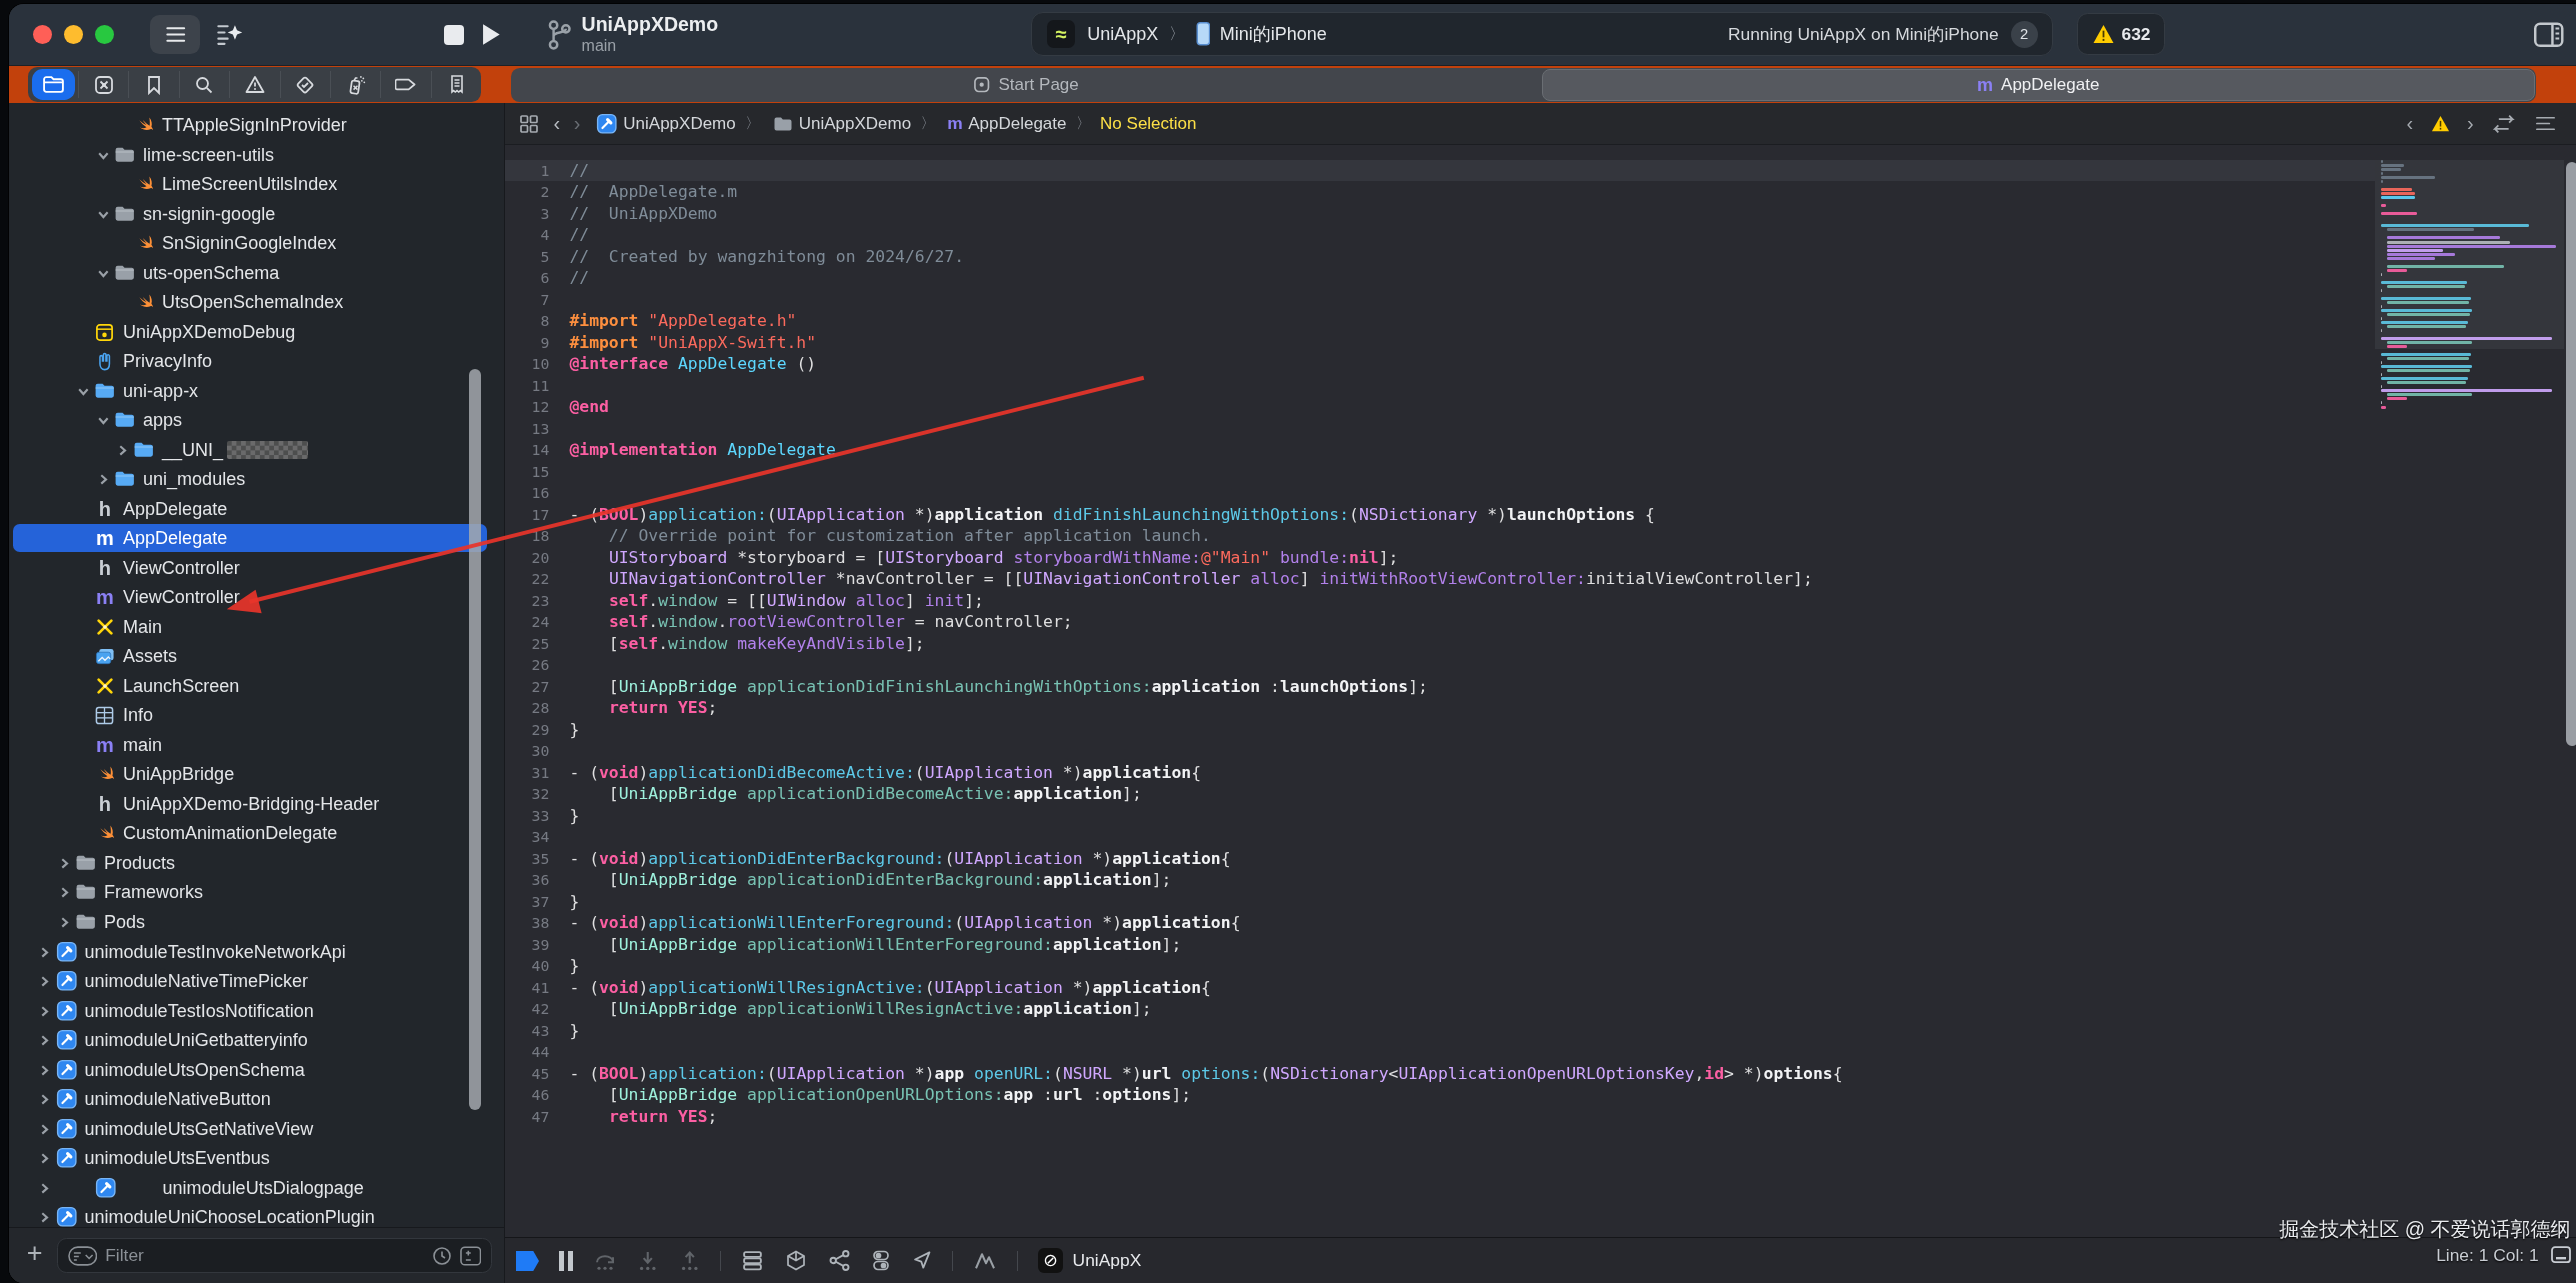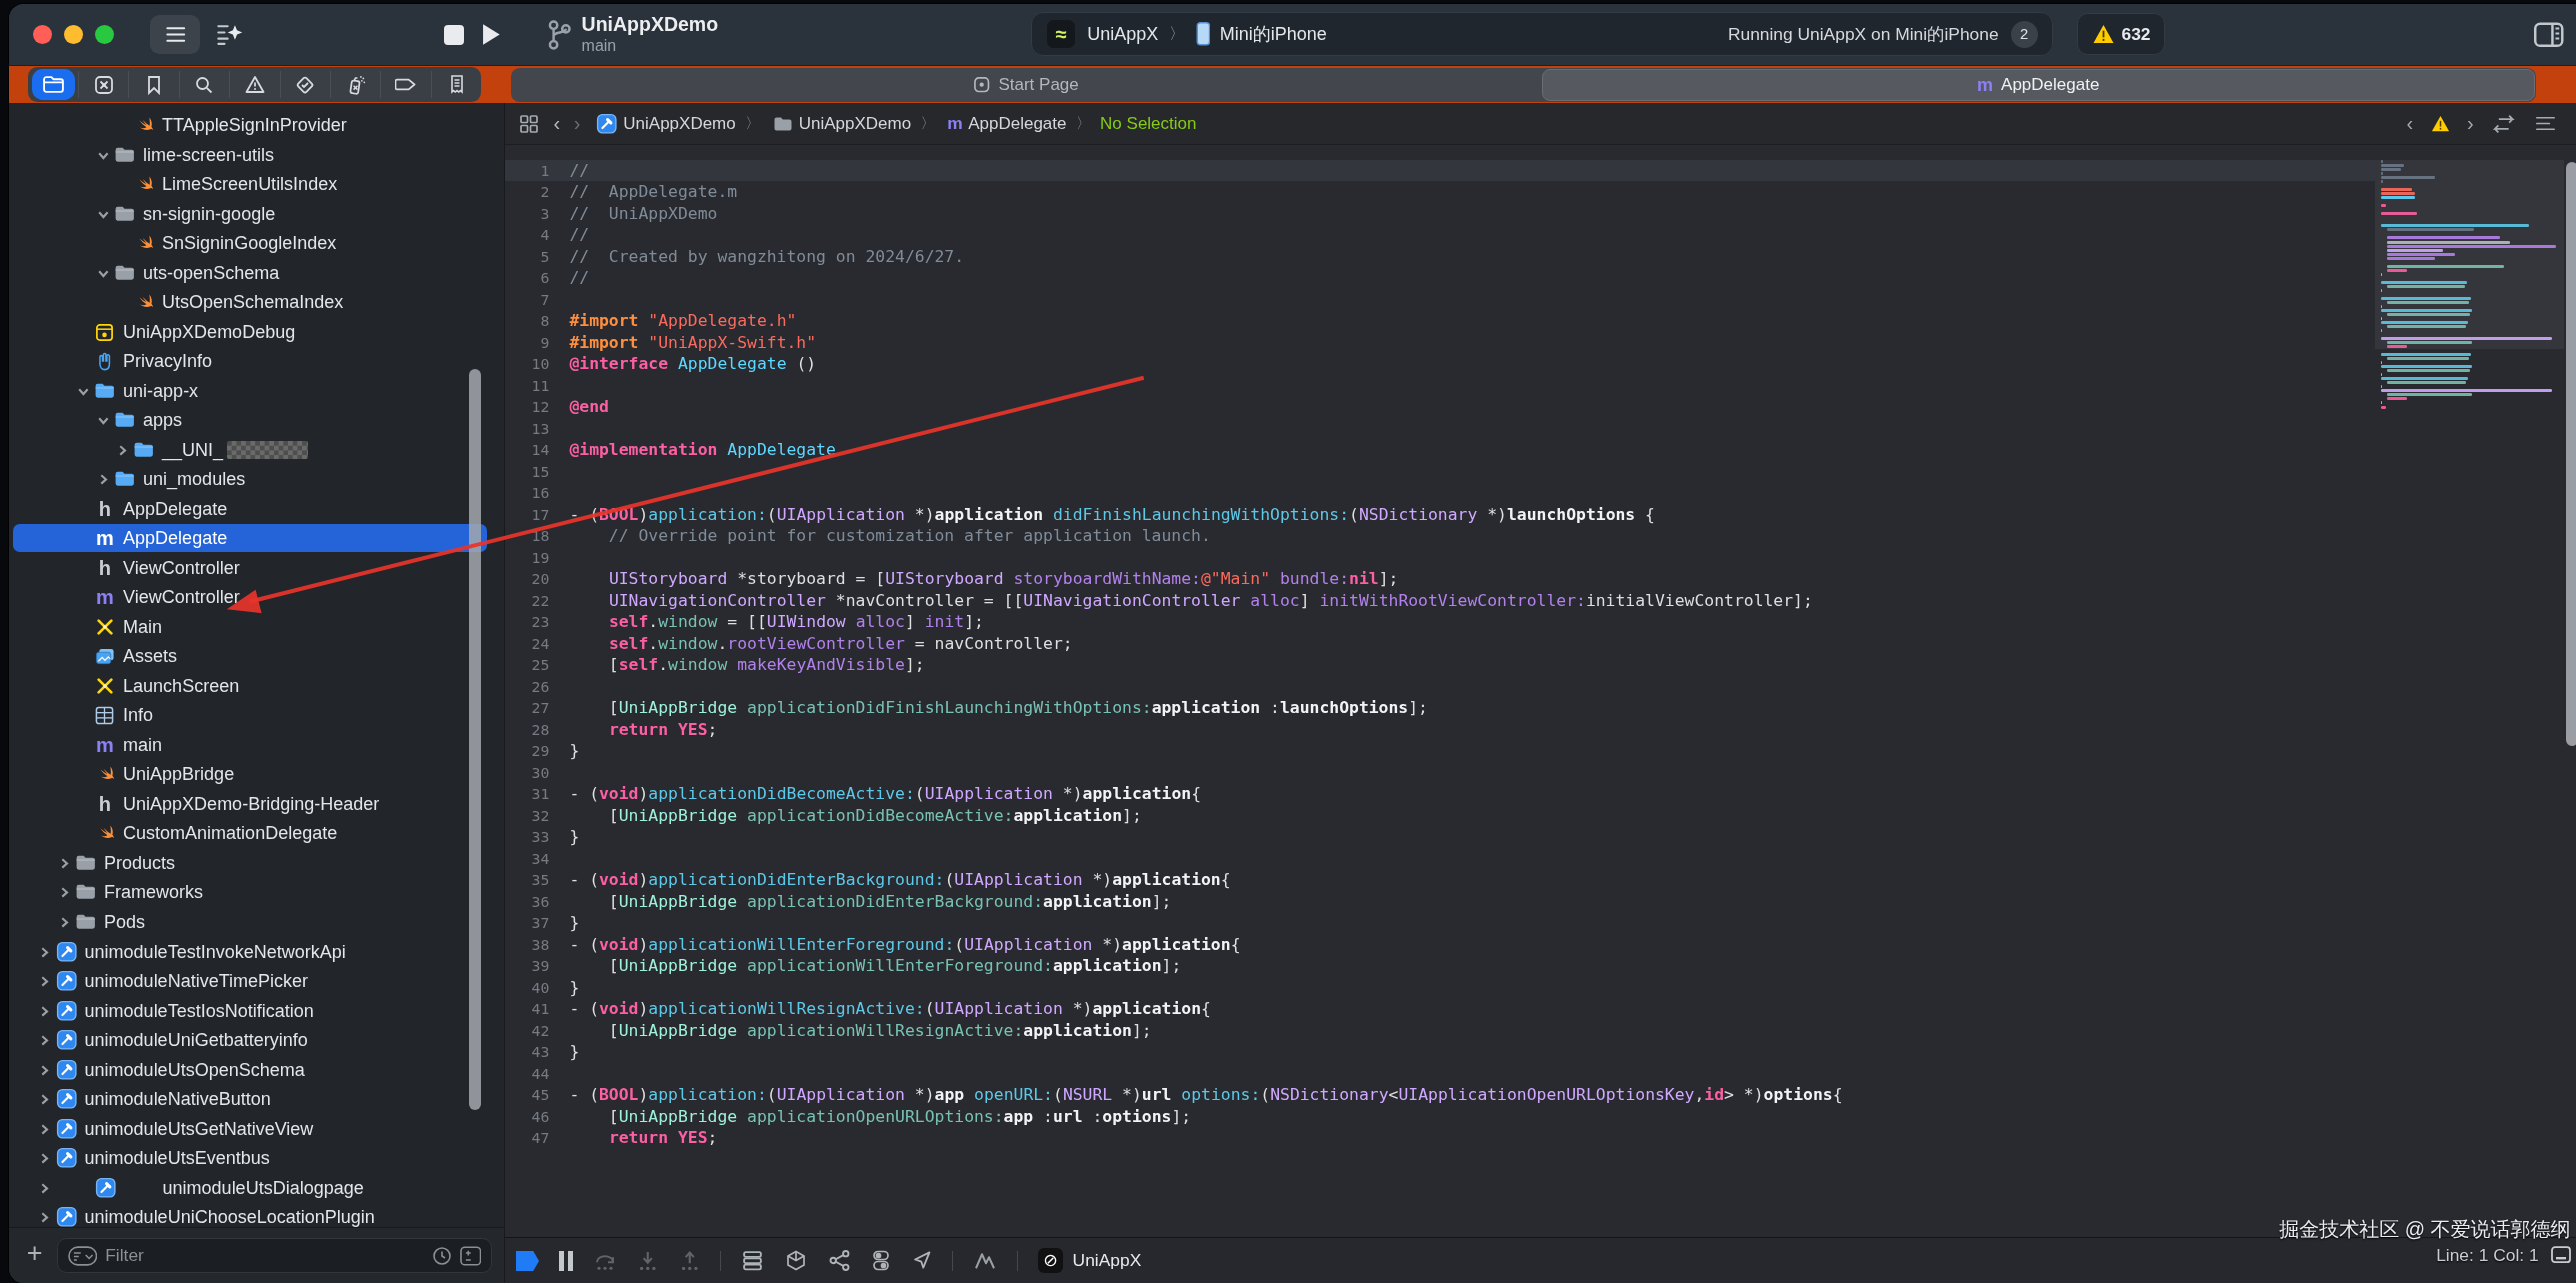--- a/index.html
+++ b/index.html
@@ -798,21 +798,21 @@
       <span class="bc-ic">
         <svg class="ic" width="20" height="16" viewBox="0 0 20 16">
             <path d="M1.5 3.5a2 2 0 0 1 2-2h4.5l1.8 2h6.7a2 2 0 0 1 2 2v7a2 2 0 0 1-2 2h-13a2 2 0 0 1-2-2z" fill="#99a0a8"></path>
           </svg>
       </span>
       <span class="bc-txt">UniAppXDemo</span>
       <span class="bc-sep">〉</span>
       <span class="m-glyph" style="font-size:17.4px;margin-left:8px">m</span>
       <span class="bc-txt">AppDelegate</span>
       <span class="bc-sep">〉</span>
-      <span class="bc-txt" style="color:#84cc16">No Selection</span>
+      <span class="bc-txt" style="color:#fde047">No Selection</span>
       <div id="bc-right">
         <span style="font-size:20px">‹</span>
         <svg class="ic" width="19" height="17.4" viewBox="0 0 20 18">
             <path d="M10 1 L19 17 H1 Z" fill="#ffcc00"></path>
             <rect x="9.2" y="6" width="1.6" height="6" fill="#4a3b00"></rect>
             <rect x="9.2" y="13.4" width="1.6" height="1.8" fill="#4a3b00"></rect>
           </svg>
         <span style="font-size:20px">›</span>
         <svg class="ic" width="25.5" height="20" viewBox="0 0 26 20">
             <g fill="none" stroke="#a6abb1" stroke-width="1.8">
@@ -843,21 +843,20 @@
           <div class="cl"><span class="ln">9</span><span class="ct"><span class="c-pre">#import </span><span class="c-str">"UniAppX-Swift.h"</span></span></div>
           <div class="cl"><span class="ln">10</span><span class="ct"><span class="c-kw">@interface</span><span class="c-txt"> </span><span class="c-tdecl">AppDelegate</span><span class="c-txt"> ()</span></span></div>
           <div class="cl"><span class="ln">11</span><span class="ct"></span></div>
           <div class="cl"><span class="ln">12</span><span class="ct"><span class="c-kw">@end</span></span></div>
           <div class="cl"><span class="ln">13</span><span class="ct"></span></div>
           <div class="cl"><span class="ln">14</span><span class="ct"><span class="c-kw">@implementation</span><span class="c-txt"> </span><span class="c-tdecl">AppDelegate</span></span></div>
           <div class="cl"><span class="ln">15</span><span class="ct"></span></div>
           <div class="cl"><span class="ln">16</span><span class="ct"></span></div>
           <div class="cl"><span class="ln">17</span><span class="ct"><span class="c-txt">- (</span><span class="c-kw">BOOL</span><span class="c-txt">)</span><span class="c-dec">application:</span><span class="c-txt">(</span><span class="c-cls">UIApplication</span><span class="c-txt"> *)</span><span class="c-b">application</span><span class="c-txt"> </span><span class="c-dec">didFinishLaunchingWithOptions:</span><span class="c-txt">(</span><span class="c-cls">NSDictionary</span><span class="c-txt"> *)</span><span class="c-b">launchOptions</span><span class="c-txt"> {</span></span></div>
           <div class="cl"><span class="ln">18</span><span class="ct"><span class="c-cm">    // Override point for customization after application launch.</span></span></div>
-          <div class="cl"><span class="ln">19</span><span class="ct"></span></div>
           <div class="cl"><span class="ln">20</span><span class="ct"><span class="c-txt">    </span><span class="c-cls">UIStoryboard</span><span class="c-txt"> *storyboard = [</span><span class="c-cls">UIStoryboard</span><span class="c-txt"> </span><span class="c-mth">storyboardWithName:</span><span class="c-str">@"Main"</span><span class="c-txt"> </span><span class="c-mth">bundle:</span><span class="c-kw">nil</span><span class="c-txt">];</span></span></div>
           <div class="cl"><span class="ln">22</span><span class="ct"><span class="c-txt">    </span><span class="c-cls">UINavigationController</span><span class="c-txt"> *navController = [[</span><span class="c-cls">UINavigationController</span><span class="c-txt"> </span><span class="c-mth">alloc</span><span class="c-txt">] </span><span class="c-mth">initWithRootViewController:</span><span class="c-txt">initialViewController];</span></span></div>
           <div class="cl"><span class="ln">23</span><span class="ct"><span class="c-txt">    </span><span class="c-kw">self</span><span class="c-txt">.</span><span class="c-pfn">window</span><span class="c-txt"> = [[</span><span class="c-cls">UIWindow</span><span class="c-txt"> </span><span class="c-mth">alloc</span><span class="c-txt">] </span><span class="c-mth">init</span><span class="c-txt">];</span></span></div>
           <div class="cl"><span class="ln">24</span><span class="ct"><span class="c-txt">    </span><span class="c-kw">self</span><span class="c-txt">.</span><span class="c-pfn">window</span><span class="c-txt">.</span><span class="c-mth">rootViewController</span><span class="c-txt"> = navController;</span></span></div>
           <div class="cl"><span class="ln">25</span><span class="ct"><span class="c-txt">    [</span><span class="c-kw">self</span><span class="c-txt">.</span><span class="c-pfn">window</span><span class="c-txt"> </span><span class="c-mth">makeKeyAndVisible</span><span class="c-txt">];</span></span></div>
           <div class="cl"><span class="ln">26</span><span class="ct"></span></div>
           <div class="cl"><span class="ln">27</span><span class="ct"><span class="c-txt">    [</span><span class="c-proj">UniAppBridge</span><span class="c-txt"> </span><span class="c-pfn">applicationDidFinishLaunchingWithOptions:</span><span class="c-b">application</span><span class="c-txt"> :</span><span class="c-b">launchOptions</span><span class="c-txt">];</span></span></div>
           <div class="cl"><span class="ln">28</span><span class="ct"><span class="c-txt">    </span><span class="c-kw">return</span><span class="c-txt"> </span><span class="c-kw">YES</span><span class="c-txt">;</span></span></div>
           <div class="cl"><span class="ln">29</span><span class="ct"><span class="c-txt">}</span></span></div>
           <div class="cl"><span class="ln">30</span><span class="ct"></span></div>

